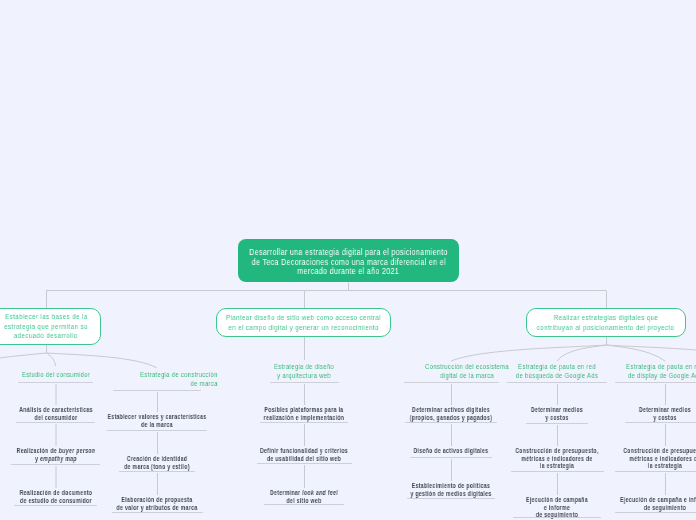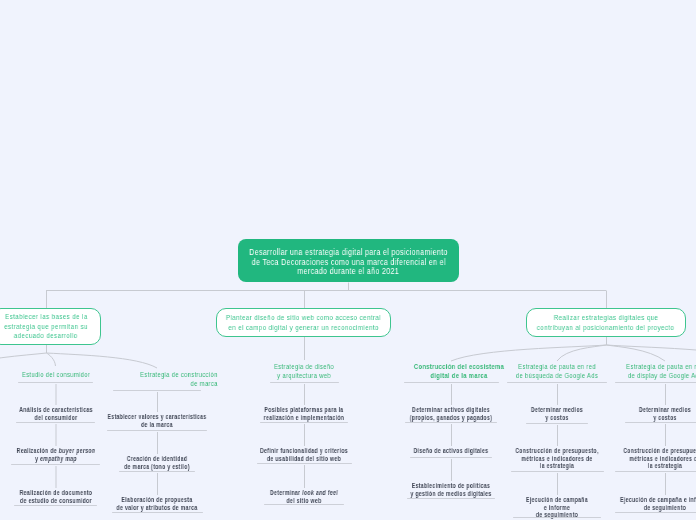--- a/index.html
+++ b/index.html
@@ -140,21 +140,21 @@
   <div class="node lv3" style="left:224px;top:447px;width:160px;">
     <div class="t">Definir funcionalidad y criterios</div>
       <div class="t">de usabilidad del sitio web</div>
   </div>
   <div class="ul" style="left:256.5px;top:463px;width:95px;"></div>
   <div class="node lv3" style="left:224px;top:489px;width:160px;">
     <div class="t">Determinar <i>look and feel</i></div>
       <div class="t">del sitio web</div>
   </div>
   <div class="ul" style="left:264px;top:504px;width:80px;"></div>
-  <div class="node lv2" style="left:379px;top:362px;width:160px;font-weight:bold;">
+  <div class="node lv2" style="left:387px;top:362px;width:160px;">
     <div class="t">Construcción del ecosistema</div>
       <div class="t">digital de la marca</div>
   </div>
   <div class="ul" style="left:403.5px;top:382px;width:95px;"></div>
   <div class="node lv3" style="left:371px;top:406px;width:160px;">
     <div class="t">Determinar activos digitales</div>
       <div class="t">(propios, ganados y pagados)</div>
   </div>
   <div class="ul" style="left:405px;top:422px;width:92px;"></div>
   <div class="node lv3" style="left:371px;top:447px;width:160px;">

